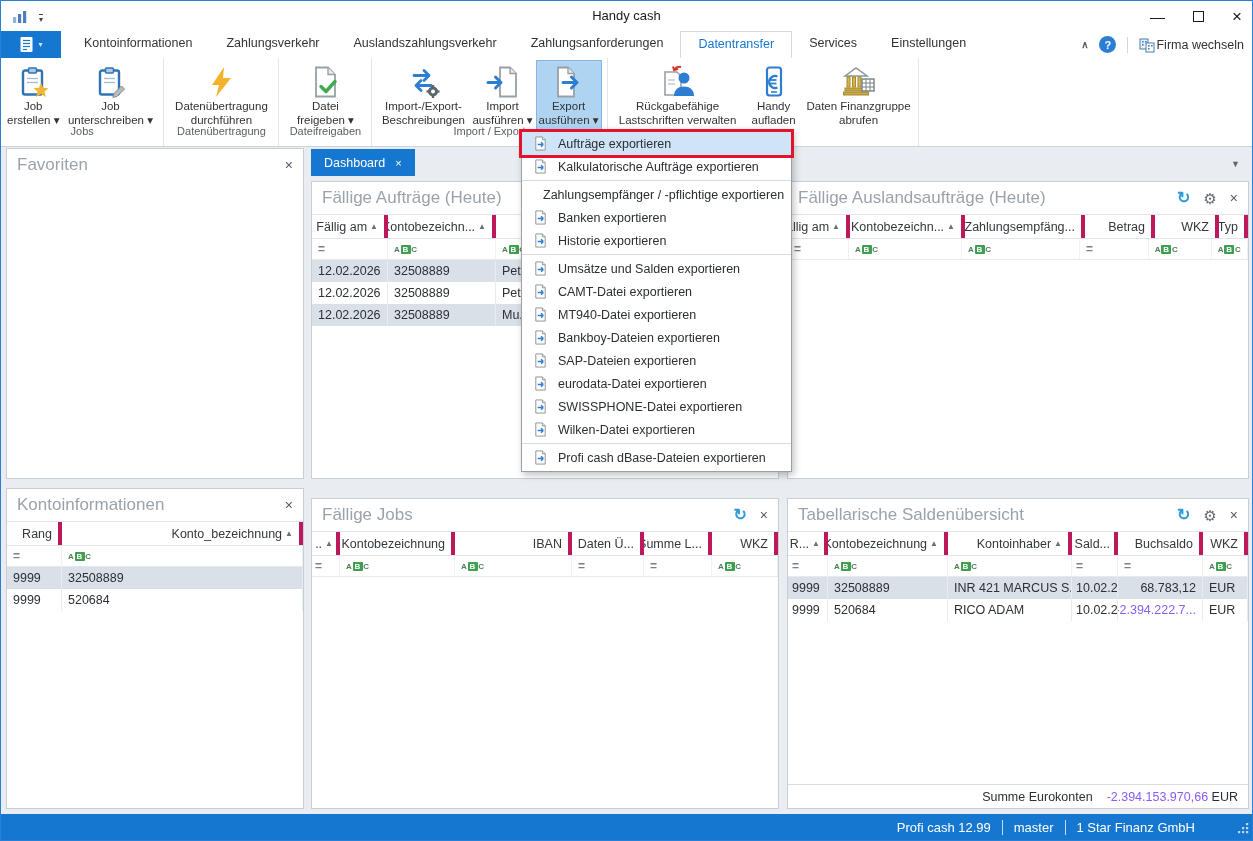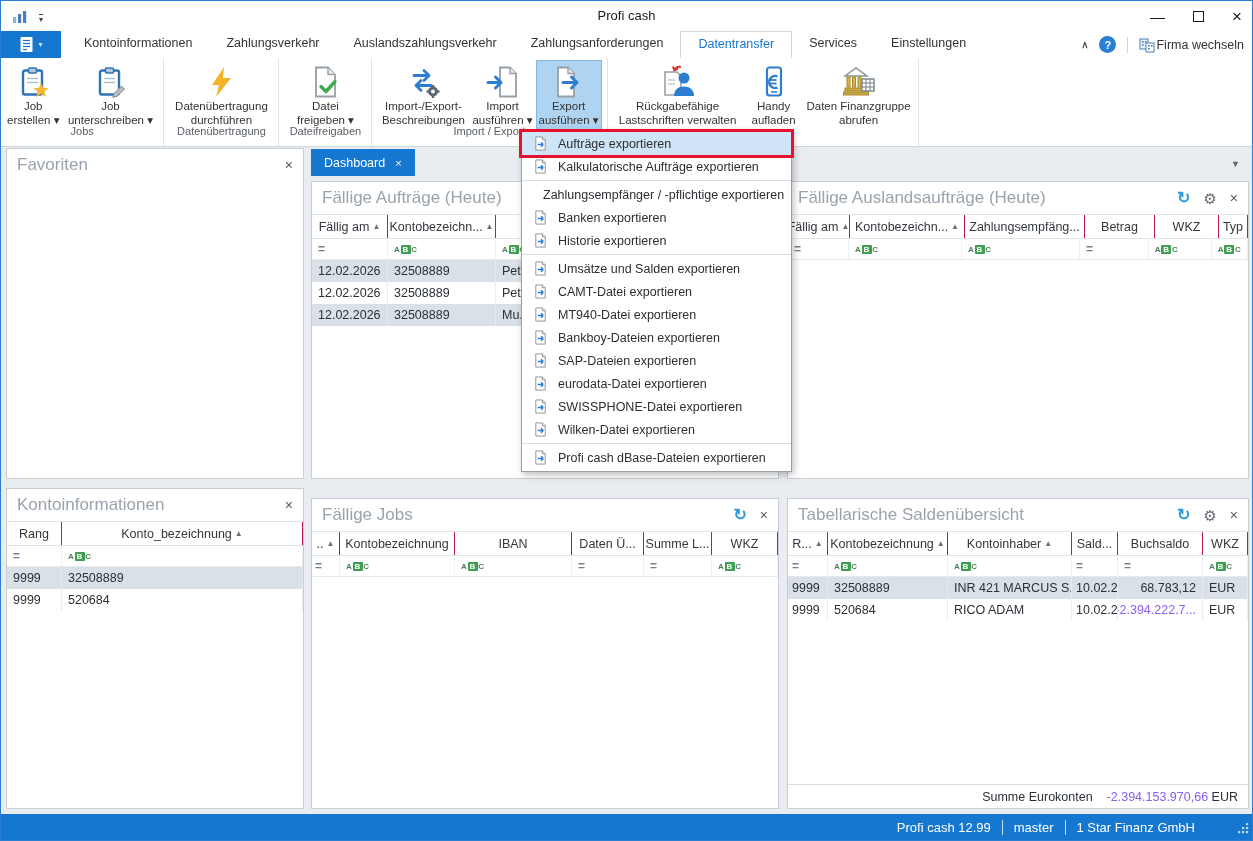--- a/index.html
+++ b/index.html
@@ -51,21 +51,21 @@
 
   
   .panel{position:absolute;background:#fff;border:1px solid #c7ced4}
   .ptitle{height:32px;display:flex;align-items:center;padding:0 10px}
   .ptitle .t{font-size:17px;color:#9aa3ac;flex:1;white-space:nowrap;overflow:hidden}
   .picons{display:flex;gap:13px;align-items:center}
   .pic-refresh{color:#2f9bd8;font-size:16px;font-weight:bold;cursor:pointer;line-height:1}
   .pic-gear{color:#666c73;font-size:15px;cursor:pointer;line-height:1}
   .pic-close{color:#555b61;font-size:14px;cursor:pointer;line-height:1}
   .ghead{display:flex;height:25px;border-top:1px solid #e0e4e8;border-bottom:1px solid #e0e4e8;background:#fff}
-  .gh{display:flex;align-items:center;justify-content:center;padding:0 6px;font-size:12.5px;color:#33383d;border-right:1px solid #be185d;overflow:hidden;white-space:nowrap;cursor:pointer}
+  .gh{display:flex;align-items:center;justify-content:flex-end;padding:0 6px;font-size:12.5px;color:#33383d;border-right:4px solid #be185d;overflow:hidden;white-space:nowrap;cursor:pointer}
   .gh .sa{font-size:8px;color:#6a7076;margin-left:3px}
   .gfilter{display:flex;height:21px;border-bottom:1px solid #e6eaed;align-items:stretch}
   .gf{display:flex;align-items:center;padding:0 6px;border-right:1px solid #eef1f4;cursor:pointer}
   .feq{color:#7a8187;font-size:12px;font-weight:bold}
   .fabc{display:inline-flex;align-items:center;font-size:8px;font-weight:bold;letter-spacing:.3px}
   .fabc i{font-style:normal;color:#4d7e57}
   .fabc b{background:#3f9e4f;color:#fff;padding:0 2px;margin:0 .5px;border-radius:1px;font-size:8px}
   .grow{display:flex;height:22px;align-items:stretch;font-size:12.5px;color:#2b3036;cursor:pointer}
   .grow.stripe{background:#d9e0e8}
   .gc{padding:0 6px;border-right:1px solid #e9ecef;overflow:hidden;white-space:nowrap;display:flex;align-items:center}
@@ -88,21 +88,21 @@
     <div class="qat">
       <span>
         <svg width="14" height="13" viewBox="0 0 14 13">
             <rect x="0" y="7" width="3.2" height="6" fill="#8fb1d9"></rect>
             <rect x="5" y="4" width="3.2" height="9" fill="#4a7ec0"></rect>
             <rect x="10" y="1" width="3.2" height="12" fill="#4a7ec0"></rect>
           </svg>
       </span>
       <span class="qat-caret">▾</span>
     </div>
-    <span class="wtitle">Profi cash</span>
+    <span class="wtitle">Handy cash</span>
     <div class="winctl">
       <span class="g">—</span>
       <span class="maxbox"></span>
       <span class="g" style="font-size:17px">×</span>
     </div>
   </div>
 
   <div class="tabstrip"></div>
   <div class="appbtn">
     <svg width="15" height="17" viewBox="0 0 15 17">

